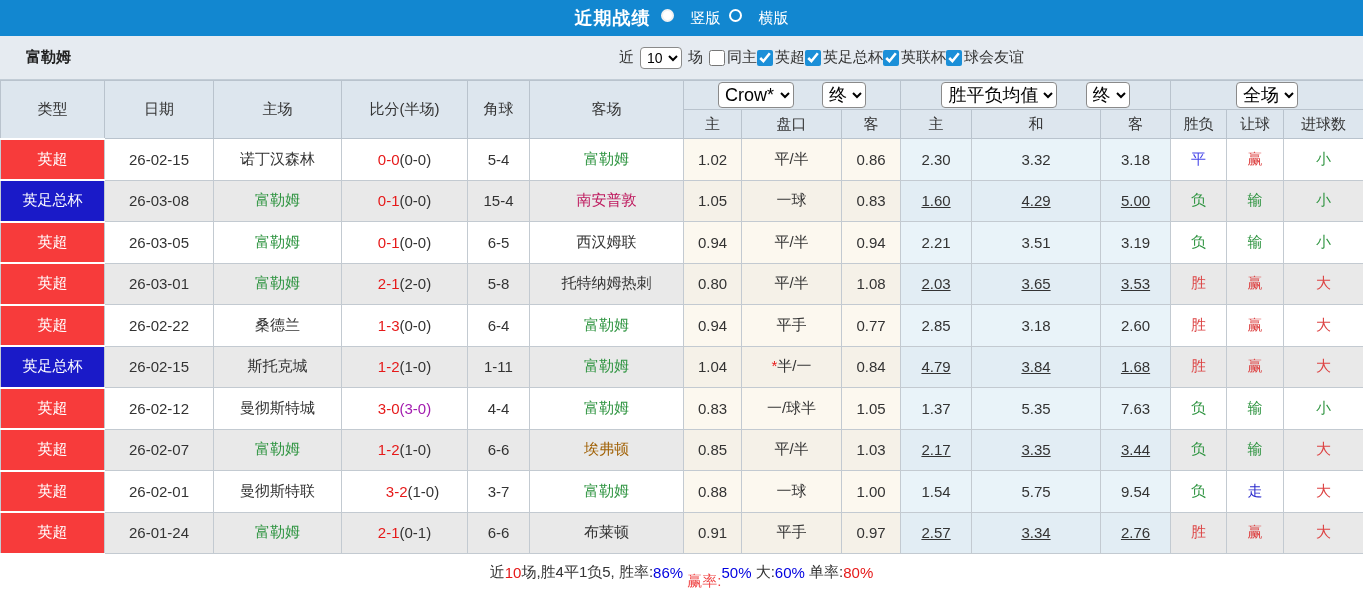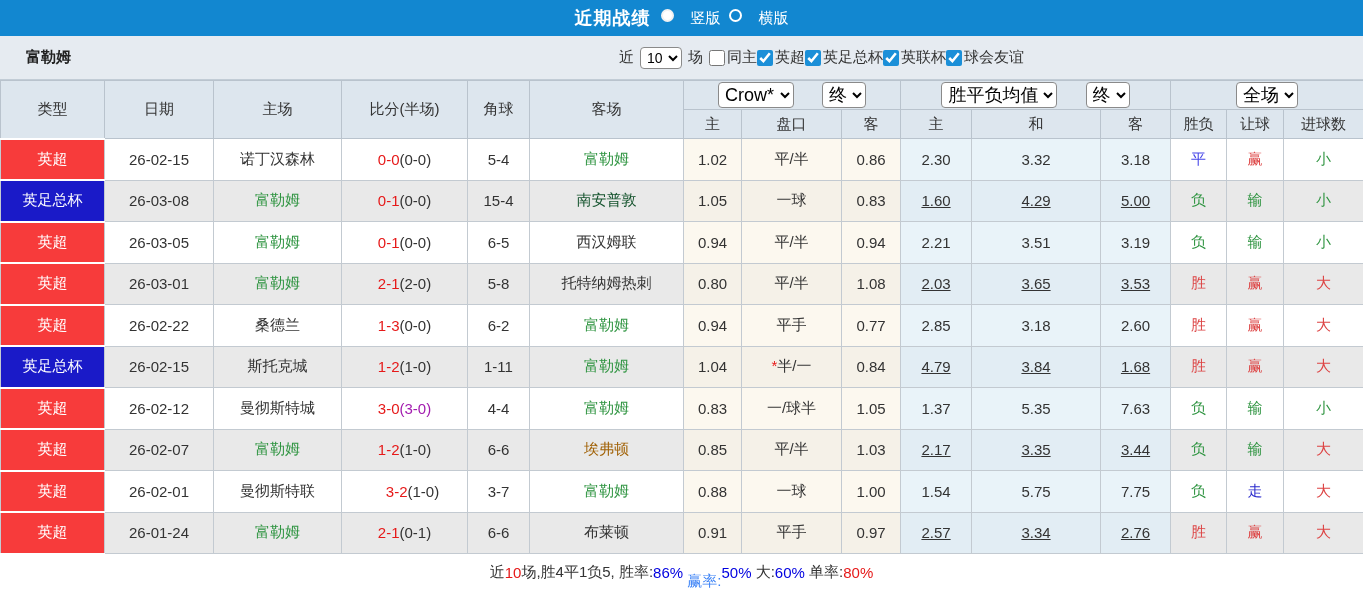--- a/index.html
+++ b/index.html
@@ -167,21 +167,21 @@
         <td style="color: rgb(70, 70, 232);">平</td>
         <td style="color: rgb(221, 68, 68);">赢</td>
         <td style="color: rgb(46, 148, 64);">小</td>
       </tr>
       <tr class="even">
         <td class="c-type" style="background: rgb(26, 26, 200);">英足总杯</td>
         <td>26-03-08</td>
         <td style="color: rgb(46, 148, 64);">富勒姆</td>
         <td><span style="color: rgb(230, 25, 25);">0-1</span><span style="color: rgb(51, 51, 51);">(0-0)</span></td>
         <td>15-4</td>
-        <td style="color: #14532d;">南安普敦</td>
+        <td style="color: #be185d;">南安普敦</td>
         <td class="c-cream">1.05</td>
         <td class="c-cream">一球</td>
         <td class="c-cream">0.83</td>
         <td class="c-blue">1.60</td>
         <td class="c-blue">4.29</td>
         <td class="c-blue">5.00</td>
         <td style="color: rgb(46, 148, 64);">负</td>
         <td style="color: rgb(46, 148, 64);">输</td>
         <td style="color: rgb(46, 148, 64);">小</td>
       </tr>
@@ -217,21 +217,21 @@
         <td class="c-blue">3.53</td>
         <td style="color: rgb(221, 68, 68);">胜</td>
         <td style="color: rgb(221, 68, 68);">赢</td>
         <td style="color: rgb(221, 68, 68);">大</td>
       </tr>
       <tr class="odd">
         <td class="c-type" style="background: rgb(247, 59, 59);">英超</td>
         <td>26-02-22</td>
         <td style="color: rgb(51, 51, 51);">桑德兰</td>
         <td><span style="color: rgb(230, 25, 25);">1-3</span><span style="color: rgb(51, 51, 51);">(0-0)</span></td>
-        <td>6-2</td>
+        <td>6-4</td>
         <td style="color: rgb(46, 148, 64);">富勒姆</td>
         <td class="c-cream">0.94</td>
         <td class="c-cream">平手</td>
         <td class="c-cream">0.77</td>
         <td class="c-blue">2.85</td>
         <td class="c-blue">3.18</td>
         <td class="c-blue">2.60</td>
         <td style="color: rgb(221, 68, 68);">胜</td>
         <td style="color: rgb(221, 68, 68);">赢</td>
         <td style="color: rgb(221, 68, 68);">大</td>
@@ -292,21 +292,21 @@
         <td>26-02-01</td>
         <td style="color: rgb(51, 51, 51);">曼彻斯特联</td>
         <td><span style="color: rgb(230, 25, 25); margin-left: 16px;">3-2</span><span style="color: rgb(51, 51, 51);">(1-0)</span></td>
         <td>3-7</td>
         <td style="color: rgb(46, 148, 64);">富勒姆</td>
         <td class="c-cream">0.88</td>
         <td class="c-cream">一球</td>
         <td class="c-cream">1.00</td>
         <td class="c-blue">1.54</td>
         <td class="c-blue">5.75</td>
-        <td class="c-blue">7.75</td>
+        <td class="c-blue">9.54</td>
         <td style="color: rgb(46, 148, 64);">负</td>
         <td style="color: rgb(40, 40, 204);">走</td>
         <td style="color: rgb(221, 68, 68);">大</td>
       </tr>
       <tr class="even">
         <td class="c-type" style="background: rgb(247, 59, 59);">英超</td>
         <td>26-01-24</td>
         <td style="color: rgb(46, 148, 64);">富勒姆</td>
         <td><span style="color: rgb(230, 25, 25);">2-1</span><span style="color: rgb(51, 51, 51);">(0-1)</span></td>
         <td>6-6</td>
@@ -322,19 +322,19 @@
         <td style="color: rgb(221, 68, 68);">大</td>
       </tr>
     </tbody>
 </table>
 
 <div class="footer" id="footer">
     <span style="color: rgb(51, 51, 51); white-space: pre;">近</span>
     <span style="color: rgb(230, 25, 25); white-space: pre;">10</span>
     <span style="color: rgb(51, 51, 51); white-space: pre;">场,胜4平1负5, 胜率:</span>
     <span style="color: rgb(0, 0, 224); white-space: pre;">86%</span>
-    <span style="color: #3b82f6; white-space: pre; margin-top: 18px;"> 赢率:</span>
+    <span style="color: #ef4444; white-space: pre; margin-top: 18px;"> 赢率:</span>
     <span style="color: rgb(0, 0, 224); white-space: pre;">50%</span>
     <span style="color: rgb(51, 51, 51); white-space: pre;"> 大:</span>
     <span style="color: rgb(0, 0, 224); white-space: pre;">60%</span>
     <span style="color: rgb(51, 51, 51); white-space: pre;"> 单率:</span>
     <span style="color: rgb(230, 25, 25); white-space: pre;">80%</span>
   </div>
 
 </body></html>

